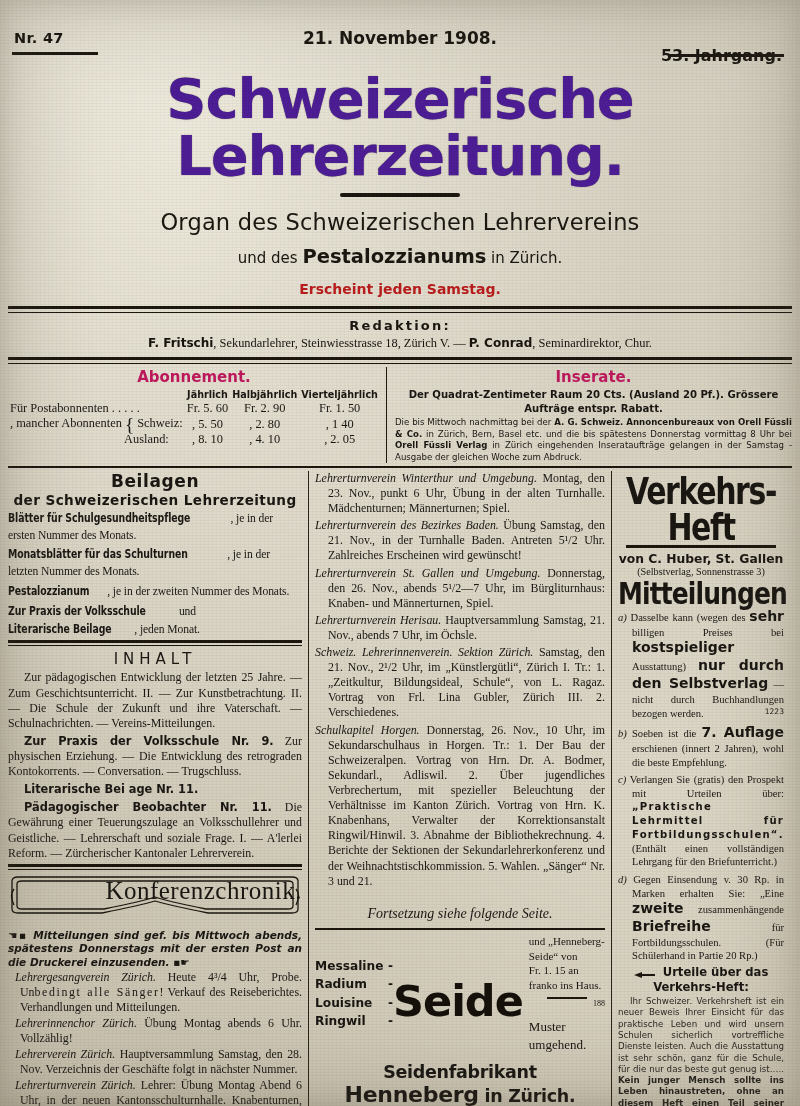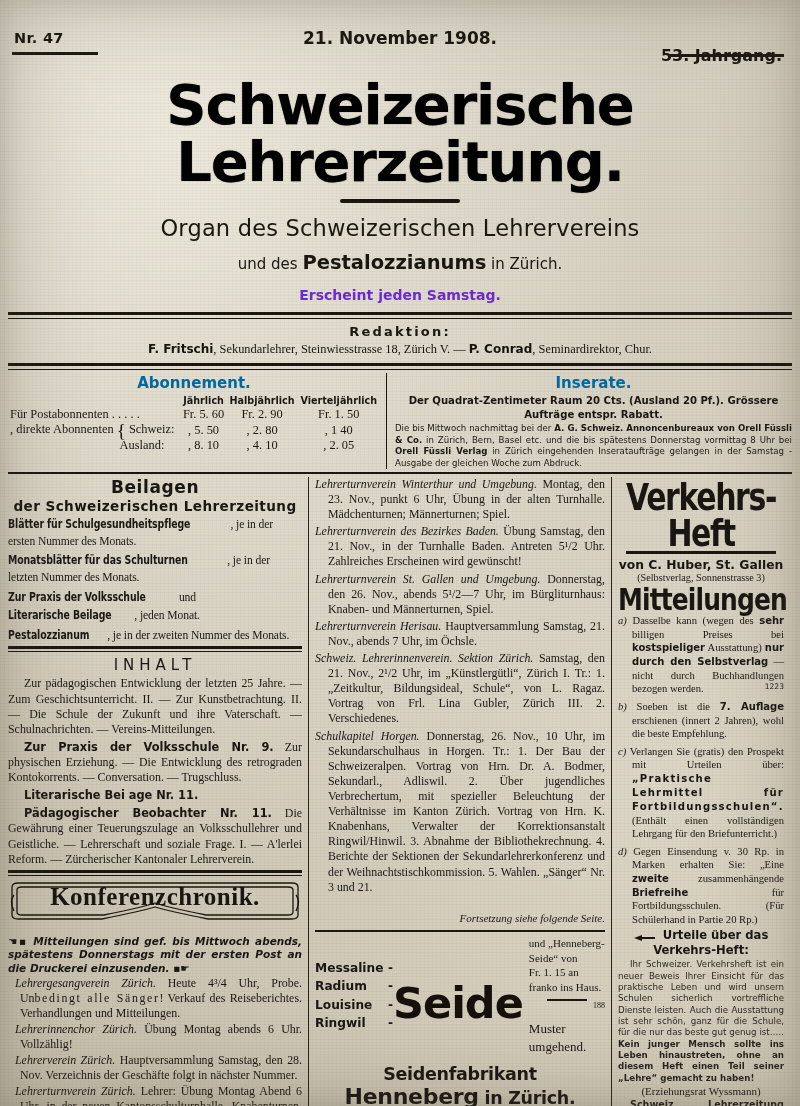--- a/index.html
+++ b/index.html
@@ -51,64 +51,64 @@
   }
   .jahr{
     position:absolute;right:10px;top:18px;
     font-family:"DejaVu Sans", sans-serif;
     font-weight:bold;font-size:16px;color:#1a1610;
   }
   .jahr-rule{position:absolute;right:8px;top:26px;width:116px;height:2.6px;background:#1c1812;}
 
   
   .masthead{
-    text-align:center;margin-top:8px;
+    text-align:center;margin-top:2px;
     font-family:"DejaVu Sans", sans-serif;
     font-weight:bold;
     font-size:56px;
     line-height:1.02;
     letter-spacing:-1.2px;
-    color:#000000;
+    color:#4c1d95;
     transform:scaleX(1.0);
     text-shadow:0 0 1px rgba(20,16,10,.55);
   }
   .mast-rule{width:120px;height:4px;background:#1b170f;margin:9px auto 12px;border-radius:2px;}
   .sub1{
     text-align:center;font-family:"DejaVu Sans", sans-serif;
     font-size:22.5px;color:#1a1610;letter-spacing:.2px;
   }
   .sub2{
     text-align:center;font-family:"DejaVu Sans", sans-serif;
     font-size:15px;color:#1a1610;margin-top:10px;
   }
   .sub2 b{font-size:19.5px;font-weight:bold;}
   .sub3{
     text-align:center;font-family:"DejaVu Sans", sans-serif;
-    font-weight:bold;font-size:14px;margin-top:13px;color:#6d28d9;
+    font-weight:bold;font-size:14px;margin-top:13px;color:#b91c1c;
   }
   .dbl-rule{margin-top:9px;border-top:3px solid #1b170f;border-bottom:1px solid #1b170f;height:3px;}
 
   .red-h{
     text-align:center;font-family:"DejaVu Sans", sans-serif;font-weight:bold;
     font-size:13px;letter-spacing:2.2px;margin-top:5px;color:#1a1610;
   }
   .red-body{
     text-align:center;font-family:"Liberation Serif", serif;font-size:12.4px;
     margin-top:3px;color:#17140e;
   }
   .red-body b{font-family:"DejaVu Sans",sans-serif;font-size:12px;}
   .dbl-rule2{margin-top:6px;border-top:3px solid #1b170f;border-bottom:1px solid #1b170f;height:3px;}
 
   
   .band{display:flex;margin-top:3px;border-bottom:2px solid #1b170f;padding-bottom:3px;}
   .band .left{width:372px;border-right:1.5px solid #1b170f;padding-right:6px;}
   .band .right{flex:1;padding-left:8px;}
   .band h3{
     margin:1px 0 2px;text-align:center;font-family:"DejaVu Sans",sans-serif;
-    font-weight:bold;font-size:15px;color:#0369a1;
+    font-weight:bold;font-size:15px;color:#be185d;
   }
   table.abo{width:100%;border-collapse:collapse;font-family:"Liberation Serif",serif;font-size:11.6px;}
   table.abo th{
     font-family:"DejaVu Sans",sans-serif;font-size:9.6px;font-weight:bold;
     text-align:center;padding:1px 2px;
   }
   table.abo td{padding:0px 2px;white-space:nowrap;}
   table.abo td.lbl{text-align:left;font-size:12.4px;}
   table.abo td.num{text-align:center;font-size:12.4px;}
   .brace{display:inline-block;font-size:19px;line-height:.8;vertical-align:middle;}
@@ -138,37 +138,37 @@
     font-family:"DejaVu Sans",sans-serif;font-weight:bold;font-size:11.4px;
     display:inline-block;transform:scaleX(.82);transform-origin:left center;
   }
   .inhalt-h{text-align:center;font-family:"DejaVu Sans",sans-serif;font-size:15px;letter-spacing:5px;margin:4px 0 2px;}
   .inhalt-p{font-family:"Liberation Serif",serif;font-size:11.9px;line-height:1.27;text-align:justify;text-indent:16px;margin:0 0 3px;}
   .inhalt-p b{font-family:"DejaVu Sans",sans-serif;font-size:11.4px;}
 
   
   .kc-wrap{margin-top:5px;position:relative;height:52px;}
   .kc-title{
-    text-align:center;font-family:"Liberation Serif",serif;font-size:25px;
-    letter-spacing:.5px;position:relative;z-index:2;padding-top:2px;font-weight:bold;
+    text-align:right;font-family:"Liberation Serif",serif;font-size:25px;
+    letter-spacing:.5px;position:relative;z-index:2;padding-top:2px;
   }
   .kc-svg{position:absolute;left:0;top:0;width:100%;height:52px;z-index:1;}
   .kc-note{
     font-family:"DejaVu Sans",sans-serif;font-style:italic;font-weight:bold;font-size:10.5px;
     line-height:1.3;margin-top:2px;text-align:justify;
   }
   .kc-note .hand{font-style:normal;}
   .entry{font-family:"Liberation Serif",serif;font-size:11.9px;line-height:1.26;text-align:justify;margin:0 0 1px;padding-left:12px;text-indent:-12px;}
   .entry i{font-style:italic;margin-left:7px;}
   .entry .sp{letter-spacing:1.6px;}
 
   
   .m-entry{font-family:"Liberation Serif",serif;font-size:11.9px;line-height:1.27;text-align:justify;margin:0 0 2px;padding-left:13px;text-indent:-13px;}
   .m-entry i{font-style:italic;}
-  .fortsetz{text-align:right;font-family:"Liberation Serif",serif;font-style:italic;font-size:11px;margin-top:17px;}
+  .fortsetz{text-align:center;font-family:"Liberation Serif",serif;font-style:italic;font-size:14px;margin-top:17px;}
 
   
   .seide-ad{margin-top:6px;border-top:2px solid #1b170f;padding-top:4px;position:relative;}
   .seide-row{display:flex;align-items:center;}
   .seide-list{font-family:"DejaVu Sans",sans-serif;font-weight:bold;font-size:12.2px;line-height:1.5;width:78px;}
   .seide-list span.d{float:right;}
   .seide-word{
     font-family:"DejaVu Sans",sans-serif;font-weight:bold;font-size:43px;
     letter-spacing:-1px;line-height:.95;margin:16px 6px 0 0;color:#15110a;
   }
@@ -191,21 +191,21 @@
   .verk-rule{width:150px;height:3px;background:#1b170f;margin:12px auto 4px;}
   .verk-by{text-align:center;font-family:"DejaVu Sans",sans-serif;font-weight:bold;font-size:12.3px;}
   .verk-sub{text-align:center;font-family:"Liberation Serif",serif;font-size:10.2px;margin-top:0px;}
   .mitt-h{
     text-align:center;font-family:"DejaVu Sans",sans-serif;font-weight:bold;
     font-size:25px;letter-spacing:-.9px;margin-top:2px;line-height:1;
     transform:scaleY(1.18);transform-origin:top center;
   }
   .r-item{font-family:"Liberation Serif",serif;font-size:10.6px;line-height:1.28;text-align:justify;margin:4px 0 0;padding-left:14px;text-indent:-14px;}
   .r-item .ltr{font-style:italic;}
-  .r-item b{font-family:"DejaVu Sans",sans-serif;font-size:10px;}
+  .r-item b{font-family:"DejaVu Sans",sans-serif;font-size:14px;}
   .r-item .sp{letter-spacing:1.2px;font-family:"DejaVu Sans",sans-serif;font-weight:bold;font-size:10.1px;}
   .r-num{font-size:7.6px;font-family:"DejaVu Sans",sans-serif;float:right;}
   .r-urteil{font-family:"DejaVu Sans",sans-serif;font-weight:bold;font-size:11.6px;line-height:1.25;text-align:center;margin-top:2px;}
   .hand-ico{display:inline-block;width:22px;height:9px;position:relative;vertical-align:middle;margin-right:3px;}
   .r-quote{font-family:"DejaVu Sans",sans-serif;font-size:8.7px;line-height:1.3;text-align:justify;margin:2px 0 0;text-indent:12px;}
   .r-quote b{font-weight:bold;}
   .r-cite{text-align:center;font-family:"Liberation Serif",serif;font-size:11px;margin-top:1px;}
   .r-src{font-family:"DejaVu Sans",sans-serif;font-weight:bold;font-size:9.6px;}
 
   .faded{opacity:.93;}
@@ -251,21 +251,21 @@
           <th>Halbjährlich</th>
           <th>Vierteljährlich</th>
         </tr>
         <tr>
           <td class="lbl">Für Postabonnenten  . . . . .</td>
           <td class="num">Fr. 5. 60</td>
           <td class="num">Fr. 2. 90</td>
           <td class="num">Fr. 1. 50</td>
         </tr>
         <tr>
-          <td class="lbl"><span>, direkte Abonnenten</span> <span class="brace">{</span> <span>Schweiz:</span></td>
+          <td class="lbl"><span>, mancher Abonnenten</span> <span class="brace">{</span> <span>Schweiz:</span></td>
           <td class="num">, 5. 50</td>
           <td class="num">, 2. 80</td>
           <td class="num">, 1 40</td>
         </tr>
         <tr>
           <td class="lbl" style="text-align:right;padding-right:16px;">Ausland:</td>
           <td class="num">, 8. 10</td>
           <td class="num">, 4. 10</td>
           <td class="num">, 2. 05</td>
         </tr>
@@ -287,24 +287,24 @@
       <div class="beil-h1">Beilagen</div>
       <div class="beil-h2">der Schweizerischen Lehrerzeitung</div>
 
       <div class="beil-line">
         <span class="cond">Blätter für Schulgesundheitspflege</span><span>, je in der ersten Nummer des Monats.</span>
       </div>
       <div class="beil-line">
         <span class="cond">Monatsblätter für das Schulturnen</span><span>, je in der letzten Nummer des Monats.</span>
       </div>
       <div class="beil-line">
+        <span class="cond">Pestalozzianum</span><span>, je in der zweiten Nummer des Monats.</span>
+      </div>
+      <div class="beil-line">
         <span class="cond">Zur Praxis der Volksschule</span><span> und </span><span class="cond">Literarische Beilage</span><span>, jeden Monat.</span>
-      </div>
-      <div class="beil-line">
-        <span class="cond">Pestalozzianum</span><span>, je in der zweiten Nummer des Monats.</span>
       </div>
 
       <div class="rule-thick"></div>
       <div class="inhalt-h">INHALT</div>
 
       <p class="inhalt-p">Zur pädagogischen Entwicklung der letzten 25 Jahre. — Zum Geschichtsunterricht. II. — Zur Kunstbetrachtung. II. — Die Schule der Zukunft und ihre Vaterschaft. — Schulnachrichten. — Vereins-Mitteilungen.</p>
       <p class="inhalt-p"><b>Zur Praxis der Volksschule Nr. 9.</b> Zur physischen Erziehung. — Die Entwicklung des retrograden Kontokorrents. — Conversation. — Trugschluss.</p>
       <p class="inhalt-p"><b>Literarische Bei age Nr. 11.</b></p>
       <p class="inhalt-p"><b>Pädagogischer Beobachter Nr. 11.</b> Die Gewährung einer Teuerungszulage an Volksschullehrer und Geistliche. — Lehrerschaft und soziale Frage. I. — A'lerlei Reform. — Zürcherischer Kantonaler Lehrerverein.</p>
 

